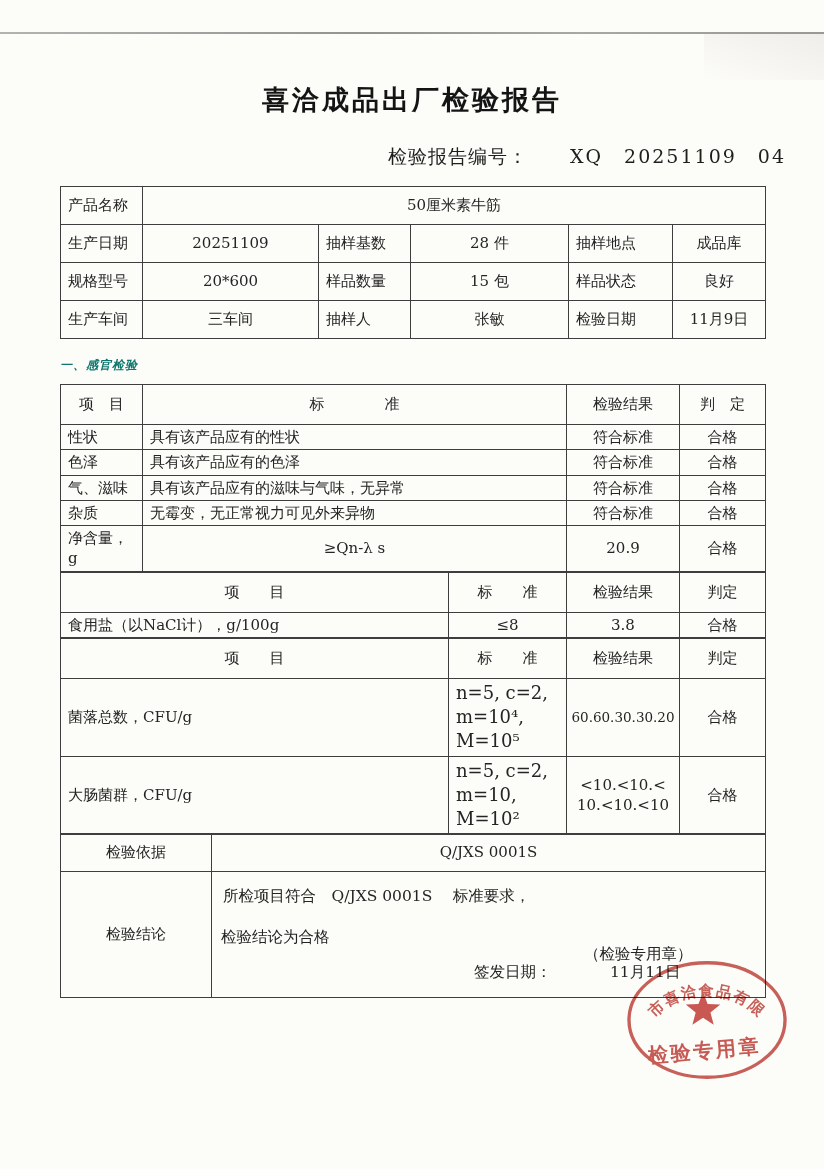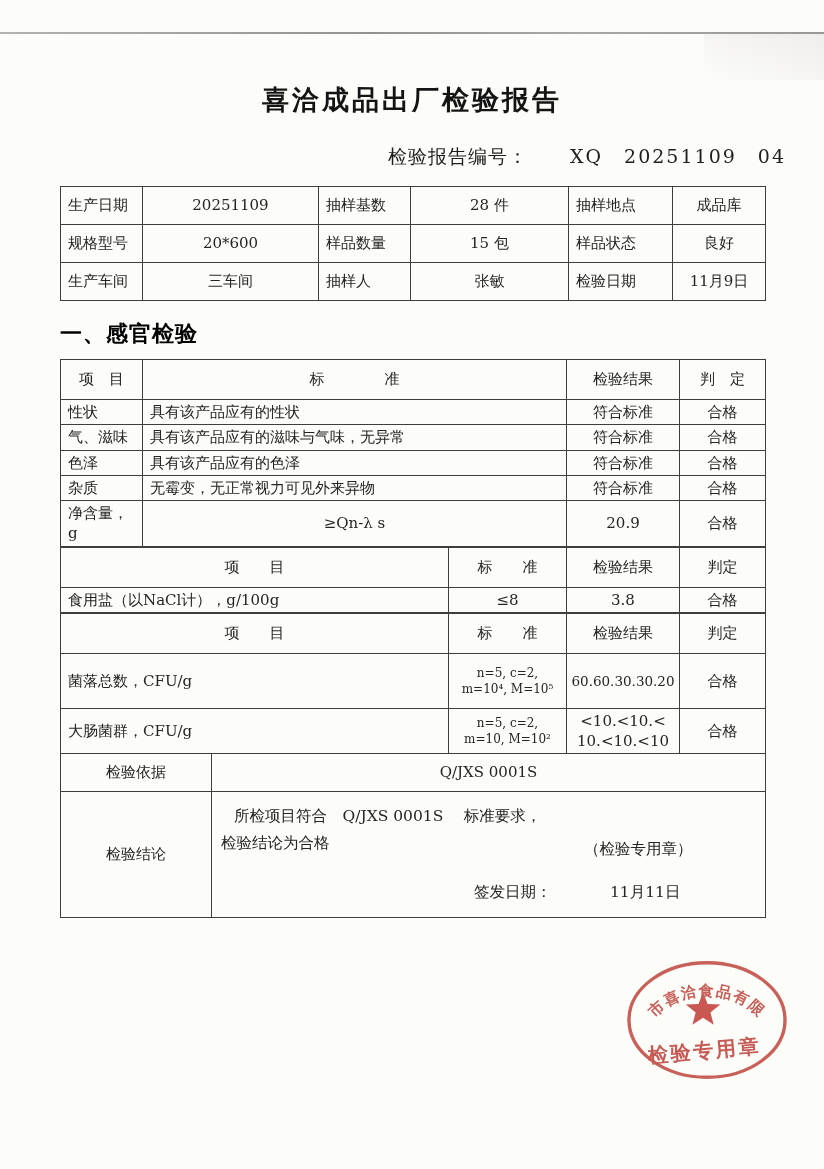--- a/index.html
+++ b/index.html
@@ -44,36 +44,36 @@
     white-space: pre-line; line-height: 1.35;
     overflow: hidden;
   }
   .info-tbl { margin-top: 16px; }
   .info-tbl tr { height: 38px; }
   .ctr { text-align: center; }
   .lft { text-align: left; }
 
   .sec-heading {
     margin: 18px 0 10px 60px;
-    font-size: 22px; font-weight: bold; color: #000000; letter-spacing: 1px;
+    font-size: 12px; font-weight: bold; color: #0f766e; letter-spacing: 1px; font-style: italic;
   }
   .s1 tr, .s2 tr { height: 23px; }
   .s1 tr.hdr, .s2 tr.hdr, .s3 tr.hdr { height: 40px; }
   .s3 tr { height: 44px; }
   .s3 td.small-result { font-size: 13.5px; padding: 18px 3px; letter-spacing: 0; }
-  .s3 td.std { font-size: 12px; text-align: center; }
+  .s3 td.std { font-size: 18px; }
 
   .footer-tbl { margin-top: -1.7px; }
   .footer-tbl tr.basis-row { height: 38px; padding-left: 12px; }
   .footer-tbl tr.concl-row { height: 116px; }
   .concl-cell { position: relative; padding: 0; }
   .concl-cell span { position: absolute; font-size: 15.5px; white-space: nowrap; }
-  .concl-line1 { top: 14px; left: 22px; }
-  .concl-line2 { top: 41px; left: 9px; }
-  .seal-note   { top: 47px; left: 372px; }
+  .concl-line1 { top: 14px; left: 11px; }
+  .concl-line2 { top: 55px; left: 9px; }
+  .seal-note   { top: 72px; left: 372px; }
   .issue-label { top: 90px; left: 262px; text-align: center; }
   .issue-value { top: 90px; left: 398px; }
 
   .stamp {
     position: absolute; left: 613px; top: 941px;
     width: 188px; height: 158px;
     opacity: .85; mix-blend-mode: multiply;
     pointer-events: none;
   }
 </style>
@@ -93,20 +93,24 @@
   <table class="tbl info-tbl">
     <colgroup>
       <col style="width:82px">
         <col style="width:176px">
         <col style="width:92px">
       <col style="width:158px">
         <col style="width:104px">
         <col style="width:93px">
     </colgroup>
     <tbody>
+        <tr>
+      <td class="lft">产品名称</td>
+      <td class="ctr" colspan="5">50厘米素牛筋</td>
+    </tr>
     <tr>
       <td class="lft">生产日期</td>
       <td class="ctr">20251109</td>
       <td class="lft">抽样基数</td>
       <td class="ctr">28 件</td>
       <td class="lft">抽样地点</td>
       <td class="ctr">成品库</td>
     </tr>
     <tr>
       <td class="lft">规格型号</td>
@@ -142,28 +146,28 @@
       <td class="ctr">检验结果</td>
       <td class="ctr">判　定</td>
     </tr>
     <tr>
       <td class="lft">性状</td>
       <td class="lft">具有该产品应有的性状</td>
       <td class="ctr">符合标准</td>
       <td class="ctr">合格</td>
     </tr>
     <tr>
+      <td class="lft">色泽</td>
+      <td class="lft">具有该产品应有的色泽</td>
+      <td class="ctr">符合标准</td>
+      <td class="ctr">合格</td>
+    </tr>
+    <tr>
       <td class="lft">气、滋味</td>
       <td class="lft">具有该产品应有的滋味与气味，无异常</td>
-      <td class="ctr">符合标准</td>
-      <td class="ctr">合格</td>
-    </tr>
-    <tr>
-      <td class="lft">色泽</td>
-      <td class="lft">具有该产品应有的色泽</td>
       <td class="ctr">符合标准</td>
       <td class="ctr">合格</td>
     </tr>
     <tr>
       <td class="lft">杂质</td>
       <td class="lft">无霉变，无正常视力可见外来异物</td>
       <td class="ctr">符合标准</td>
       <td class="ctr">合格</td>
     </tr>
     <tr>

